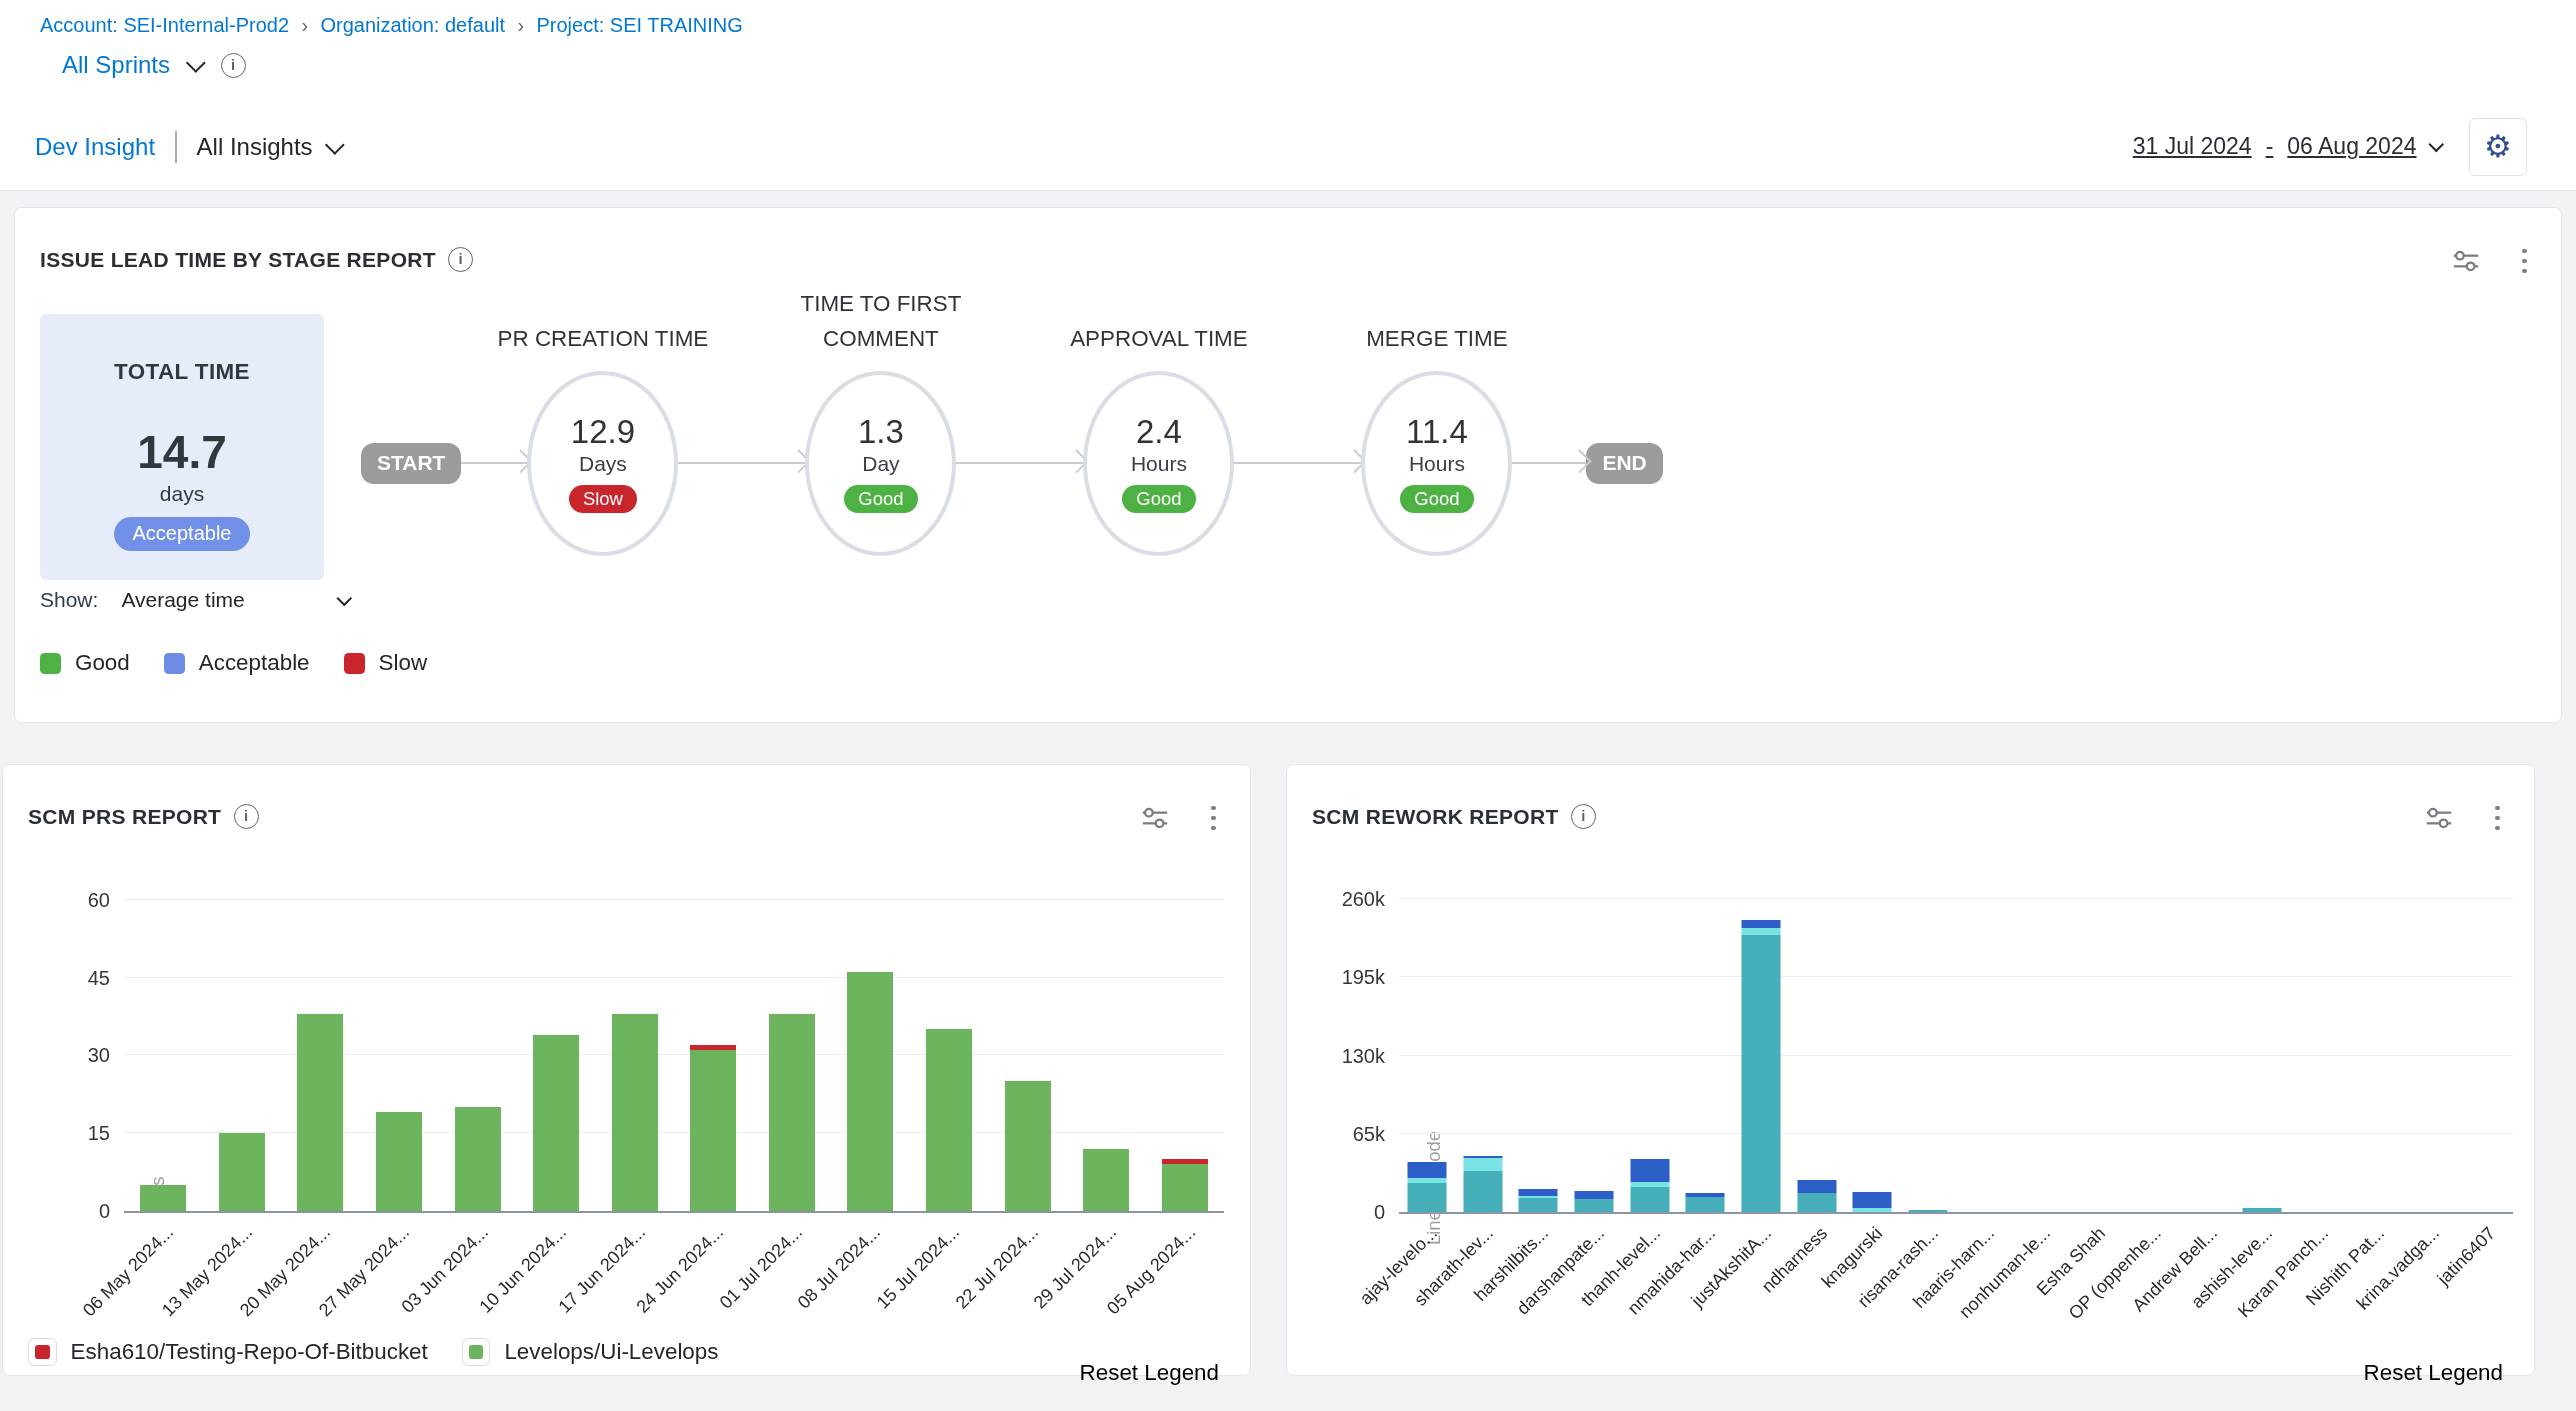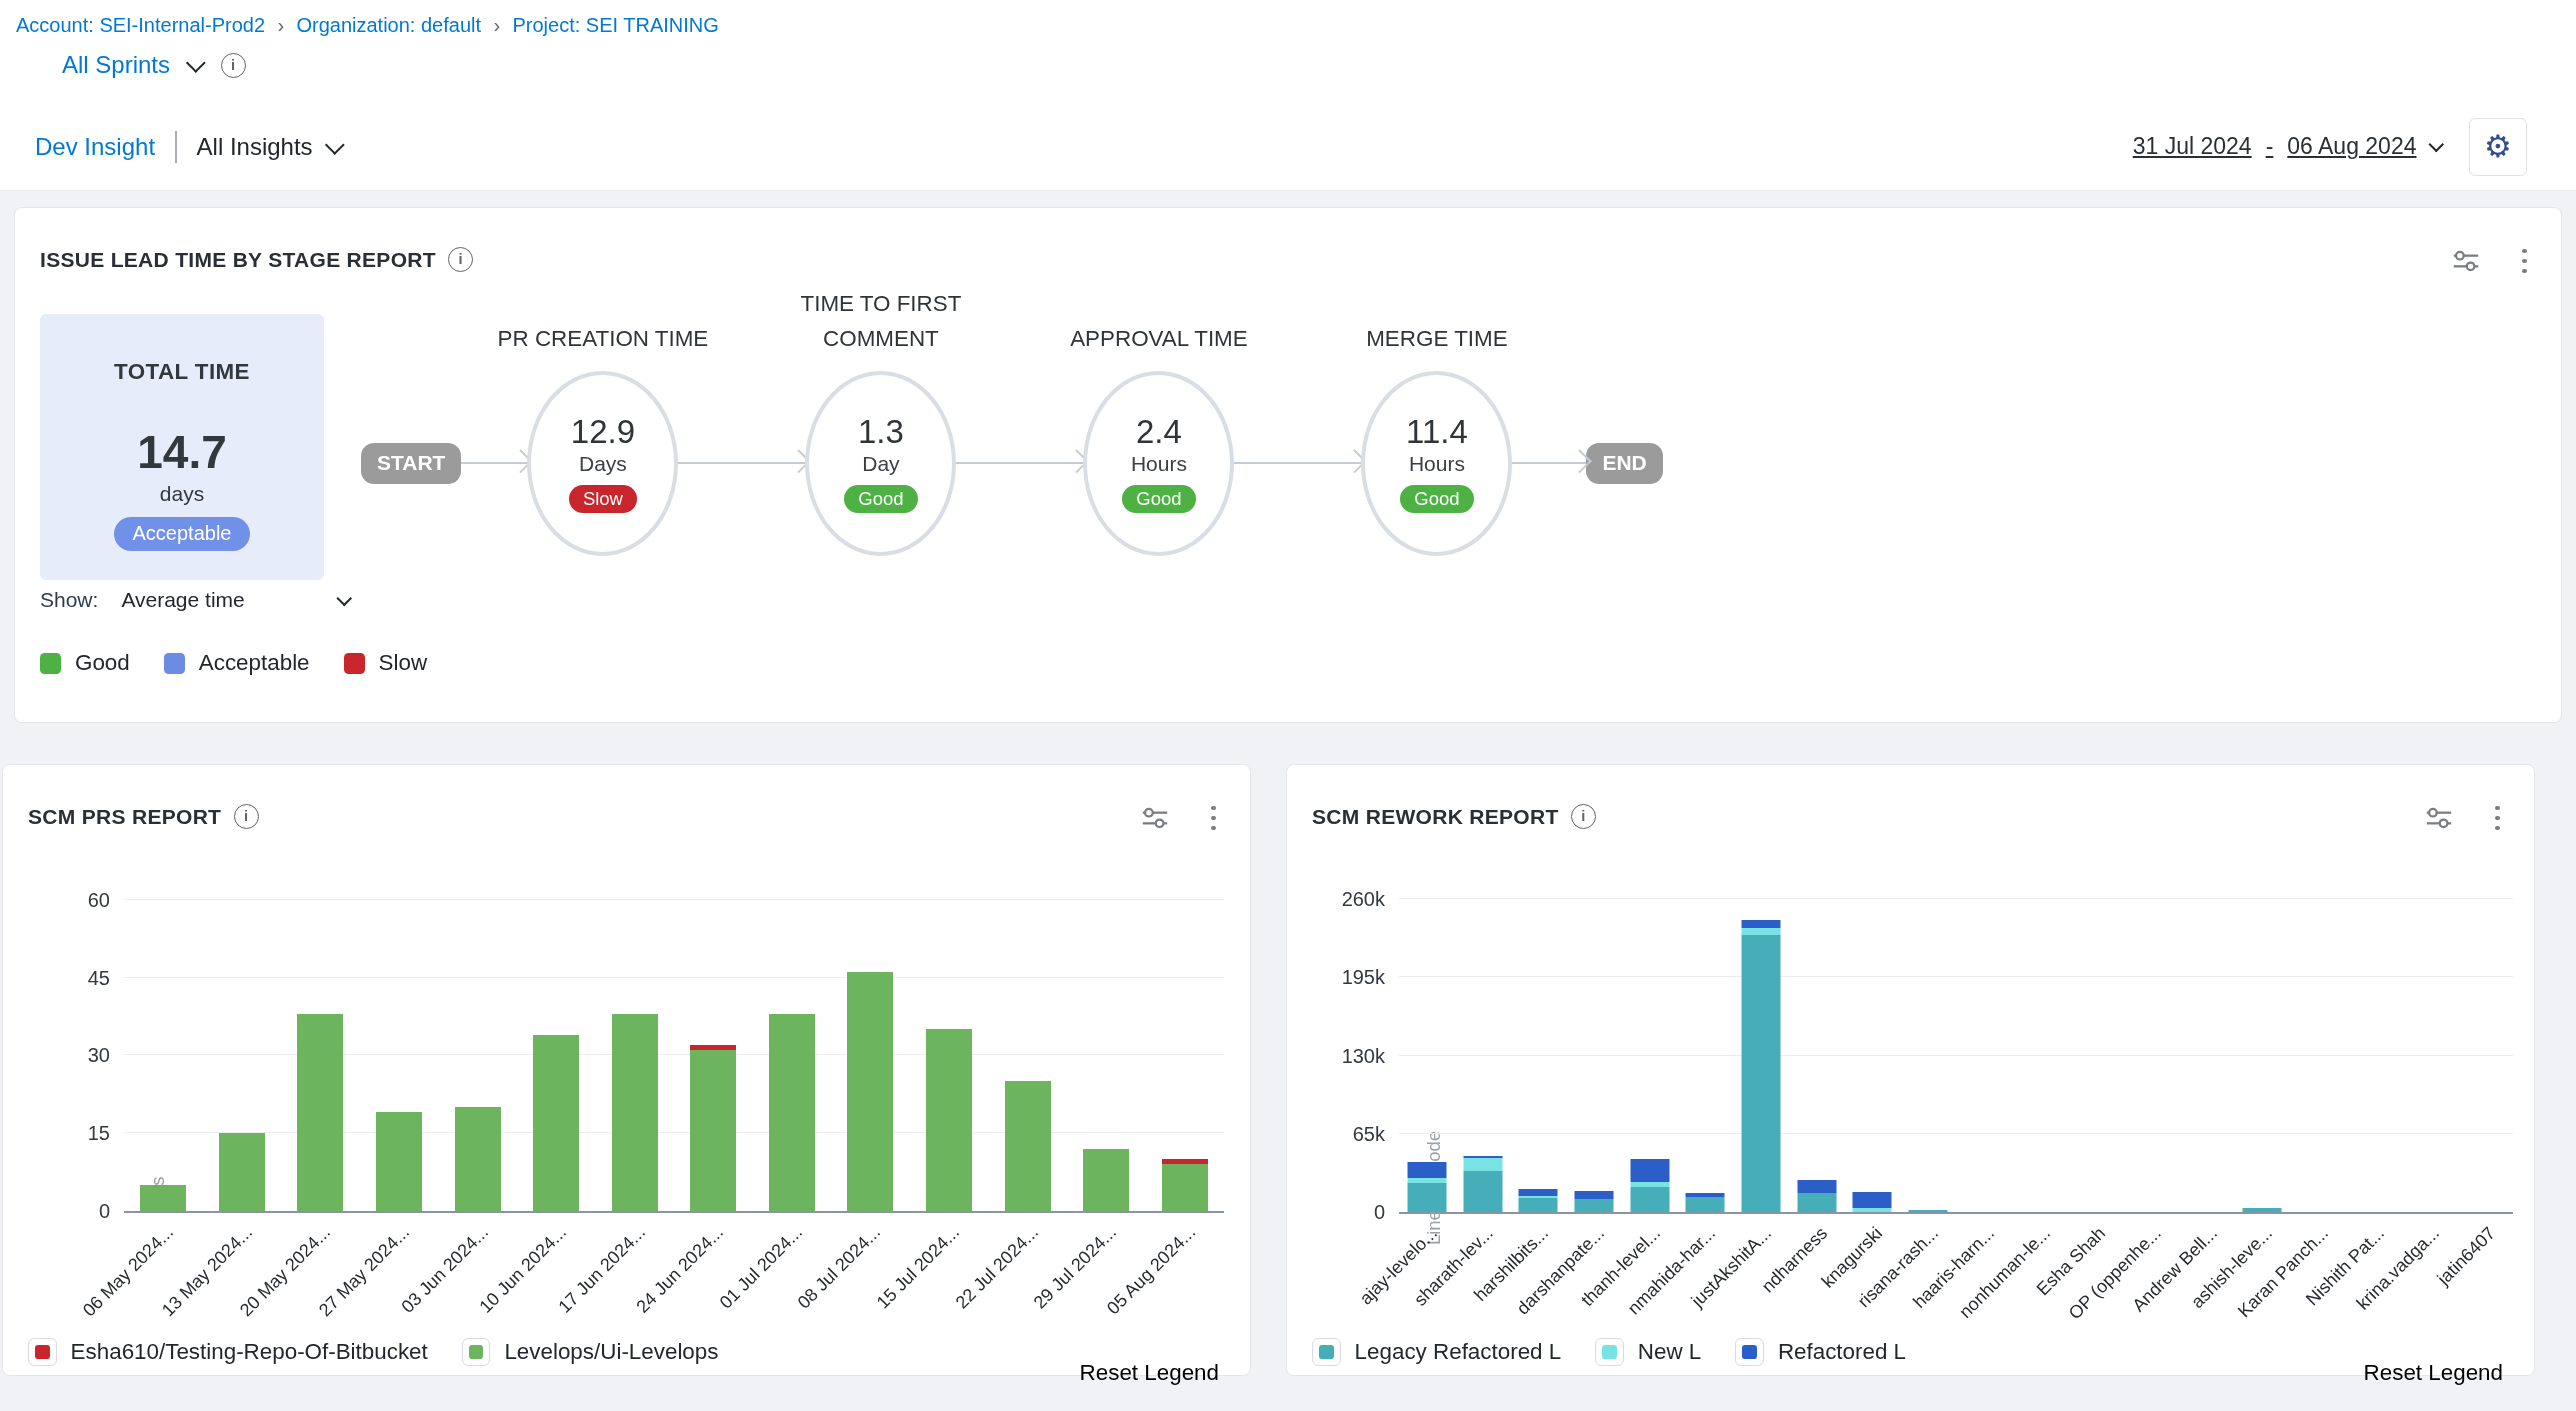--- a/index.html
+++ b/index.html
@@ -1,21 +1,21 @@
 <!DOCTYPE html>
 <html style="font-size:12.4px"><head>
 <meta charset="utf-8">
 <style>
   html,body{margin:0;padding:0;}
   .app{position:relative;width:2576px;height:1412px;background:#F0F2F6;
        font-family:"Liberation Sans",sans-serif;color:#22272D;overflow:hidden;}
 
   
   .header1{position:absolute;top:0;left:0;right:0;height:103px;background:#fff;border-bottom:0.8px solid #E7E9ED;}
-  .breadcrumb{position:absolute;left:16px;top:14px;display:flex;align-items:center;gap:12.4px;font-size:20px;color:#0278D5;}
+  .breadcrumb{position:absolute;left:40px;top:14px;display:flex;align-items:center;gap:12.4px;font-size:20px;color:#0278D5;}
   .crumb{cursor:pointer;}
   .crumb-sep{color:#5F6368;font-size:20px;}
   .sprint-row{position:absolute;left:62px;top:51px;display:flex;align-items:center;gap:18.5px;}
   .sprint-label{font-size:24px;color:#0278D5;font-weight:500;}
   .chev{display:inline-block;width:11.6px;height:11.6px;border-right:2.3px solid #22272D;border-bottom:2.3px solid #22272D;transform:rotate(45deg) translate(-1.5px,-1.5px);}
   .chev.small{width:8.5px;height:8.5px;}
   .info-ic{display:inline-flex;align-items:center;justify-content:center;width:23px;height:23px;border:1.5px solid #5F6368;border-radius:50%;
            color:#5F6368;font-size:14.7px;font-weight:600;line-height:1;}
   .header2{position:absolute;top:103px;left:0;right:0;height:88px;background:#fff;border-bottom:0.8px solid #E7E9ED;
            display:flex;align-items:center;padding:0 49px 0 35px;box-sizing:border-box;}
@@ -505,38 +505,18 @@
             <div class="bar" style="width: 39px;"></div>
             <div class="xlab">krina.vadga...</div>
           </div>
           <div class="col">
             <div class="bar" style="width: 39px;"></div>
             <div class="xlab">jatin6407</div>
           </div>
         </div>
       </div>
     <div class="chart-legend">
-      <div class="lg-items">
-          <div class="lg-item">
-            <span class="sw-box">
-              <span class="sw-fill" style="background: rgb(69, 174, 184);"></span>
-            </span>
-            <span class="lg-label">Legacy Refactored L</span>
-          </div>
-          <div class="lg-item">
-            <span class="sw-box">
-              <span class="sw-fill" style="background: rgb(121, 226, 226);"></span>
-            </span>
-            <span class="lg-label">New L</span>
-          </div>
-          <div class="lg-item">
-            <span class="sw-box">
-              <span class="sw-fill" style="background: rgb(43, 95, 199);"></span>
-            </span>
-            <span class="lg-label">Refactored L</span>
-          </div>
-        </div>
       <span class="reset-link">Reset Legend</span>
     </div>
   </div>
 
 </div>
 
 
 </body></html>

